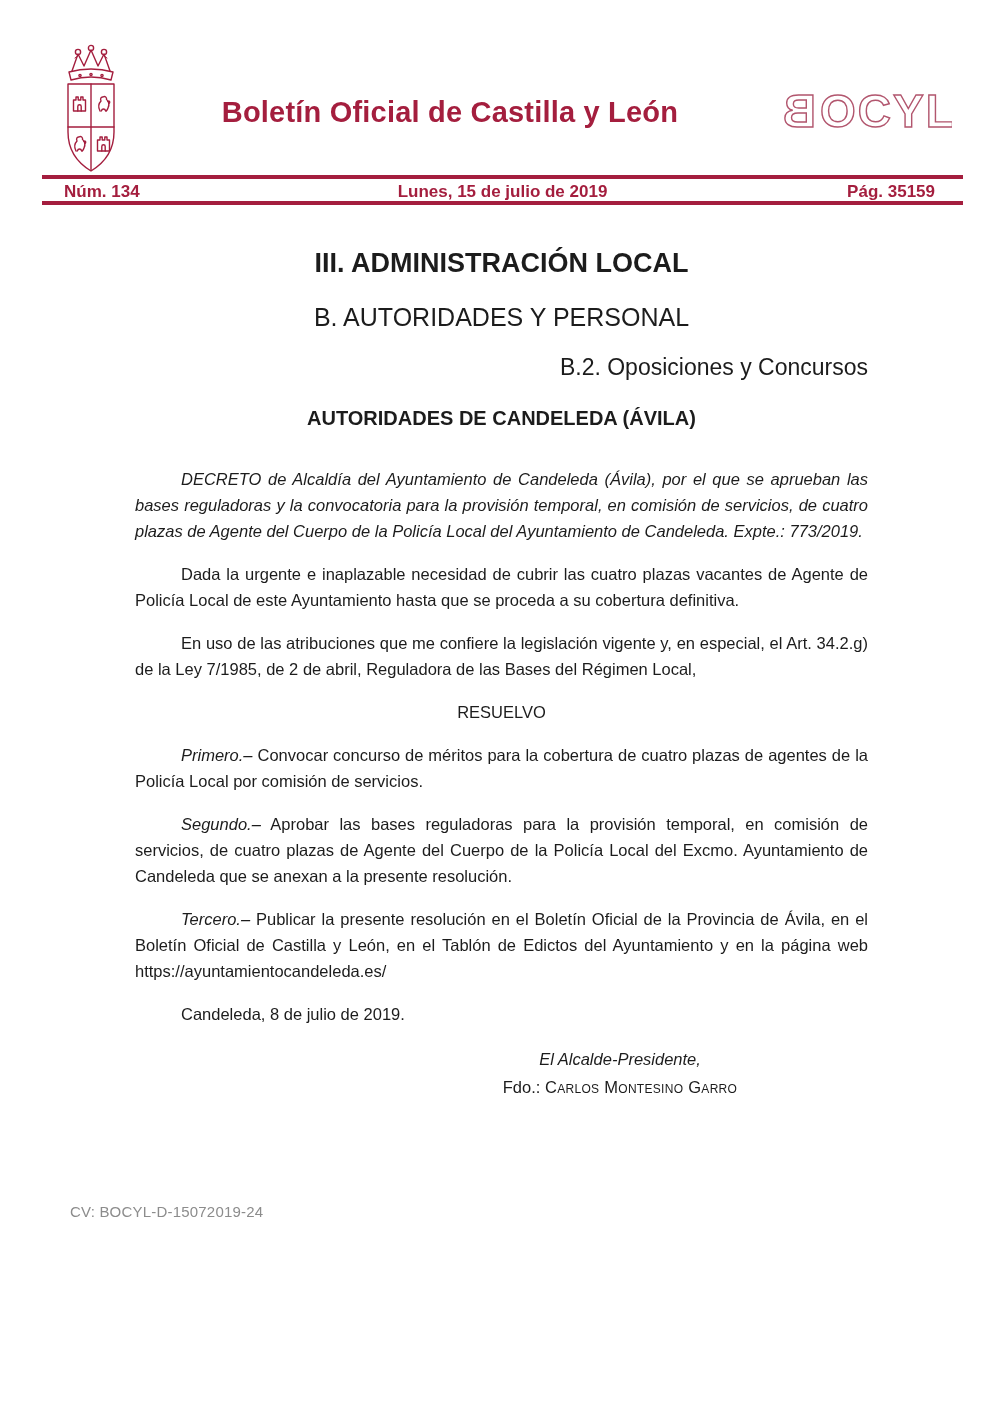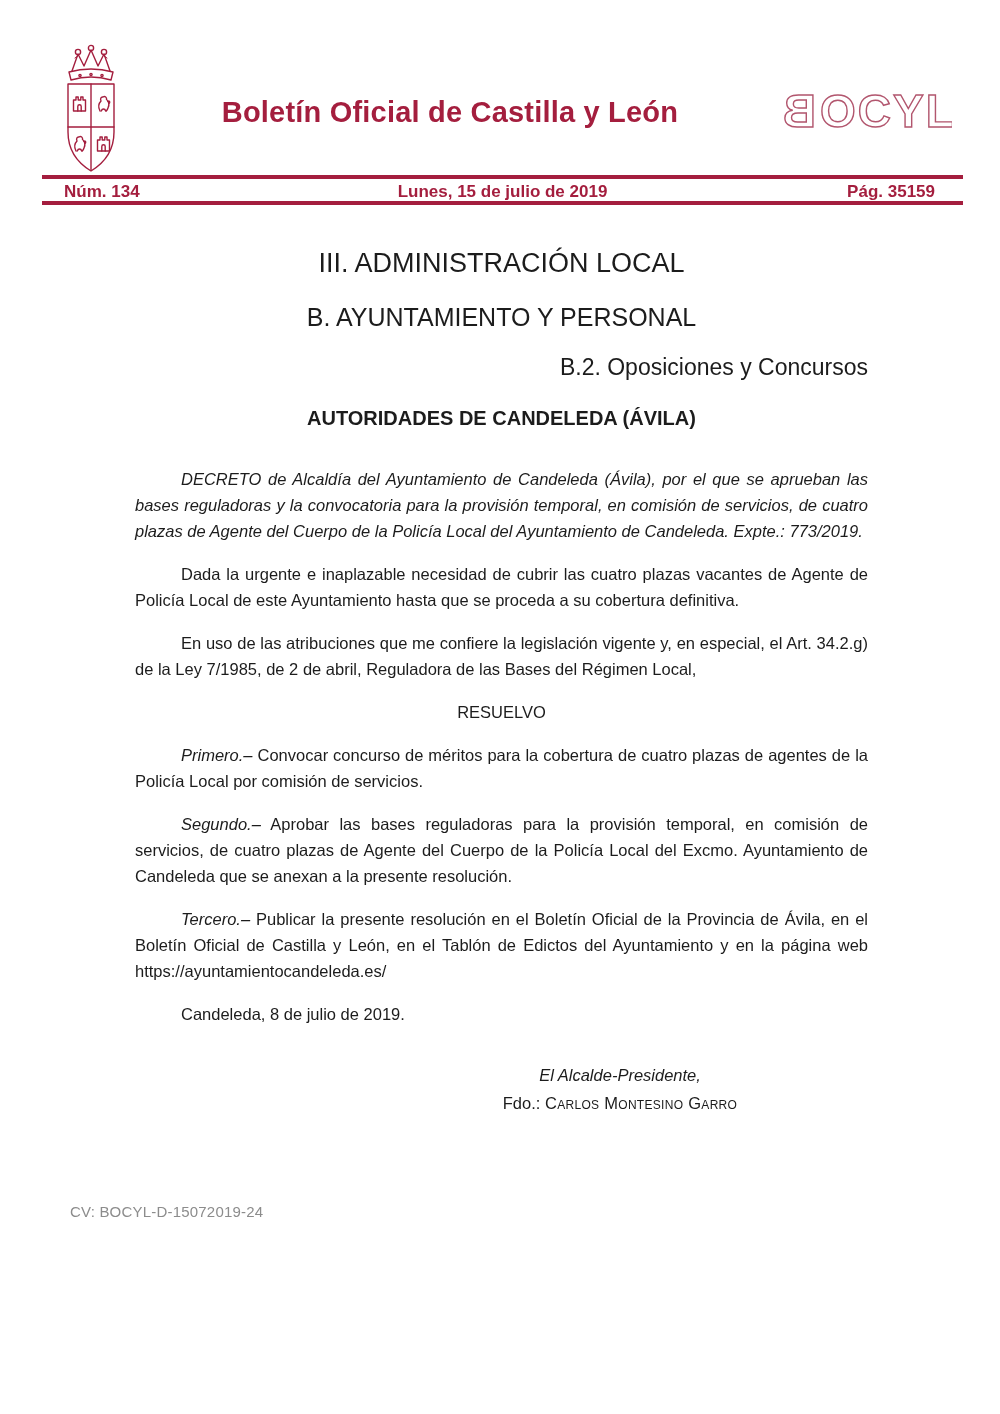--- a/index.html
+++ b/index.html
@@ -54,21 +54,21 @@
     align-items: baseline;
     padding: 0 28px 0 22px;
     font-size: 17px;
     font-weight: bold;
     color: #A41E3E;
   }
   .meta-center { position: absolute; left: 0; right: 0; text-align: center; }
 
   
   .content { margin: 0 132px 0 135px; }
-  .h-section    { margin-top: 36px; text-align: center; font-size: 27px; font-weight: 400; color: #1c1c1c; }
+  .h-section    { margin-top: 36px; text-align: center; font-size: 27px; font-weight: 700; color: #1c1c1c; }
   .h-subsection { margin-top: 24px; text-align: center; font-size: 25px; font-weight: 400; }
   .h-subsub     { margin-top: 22px; text-align: right; font-size: 23px; font-weight: 400; }
   .h-entity     { margin-top: 26px; text-align: center; font-size: 20px; font-weight: bold; }
 
   
   .bodytext { margin-top: 36px; }
   .bodytext p {
     font-size: 16.5px;
     line-height: 26px;
     text-align: justify;
@@ -76,21 +76,21 @@
     margin-bottom: 17px;
   }
   .italic { font-style: italic; }
   .centered-heading {
     text-align: center !important;
     text-indent: 0 !important;
     margin-top: 10px;
   }
   .dateline { margin-top: 14px; }
   .signature {
-    margin-top: 34px;
+    margin-top: 18px;
     margin-left: 237px;
     width: 496px;
     text-align: center;
     font-size: 16.5px;
     line-height: 28px;
   }
   .sig-role { font-style: italic; }
   .sig-name { font-variant: small-caps; letter-spacing: 0.3px; text-align: center; }
 
   
@@ -161,21 +161,21 @@
       <span class="meta-center">Lunes, 15 de julio de 2019</span>
       <span>Pág. 35159</span>
     </div>
 
     <div class="rule rule-bottom"></div>
   </div>
 
   <div class="content">
 
     <div class="h-section">III. ADMINISTRACIÓN LOCAL</div>
-    <div class="h-subsection">B. AYUNTAMIENTO Y PERSONAL</div>
+    <div class="h-subsection">B. AUTORIDADES Y PERSONAL</div>
     <div class="h-subsub">B.2. Oposiciones y Concursos</div>
     <div class="h-entity">AUTORIDADES DE CANDELEDA (ÁVILA)</div>
 
     <div class="bodytext">
 
       <p class="italic">DECRETO de Alcaldía del Ayuntamiento de Candeleda (Ávila), por el que se aprueban las bases reguladoras y la convocatoria para la provisión temporal, en comisión de servicios, de cuatro plazas de Agente del Cuerpo de la Policía Local del Ayuntamiento de Candeleda. Expte.: 773/2019.</p>
 
       <p>Dada la urgente e inaplazable necesidad de cubrir las cuatro plazas vacantes de Agente de Policía Local de este Ayuntamiento hasta que se proceda a su cobertura definitiva.</p>
 
       <p>En uso de las atribuciones que me confiere la legislación vigente y, en especial, el Art. 34.2.g) de la Ley 7/1985, de 2 de abril, Reguladora de las Bases del Régimen Local,</p>

